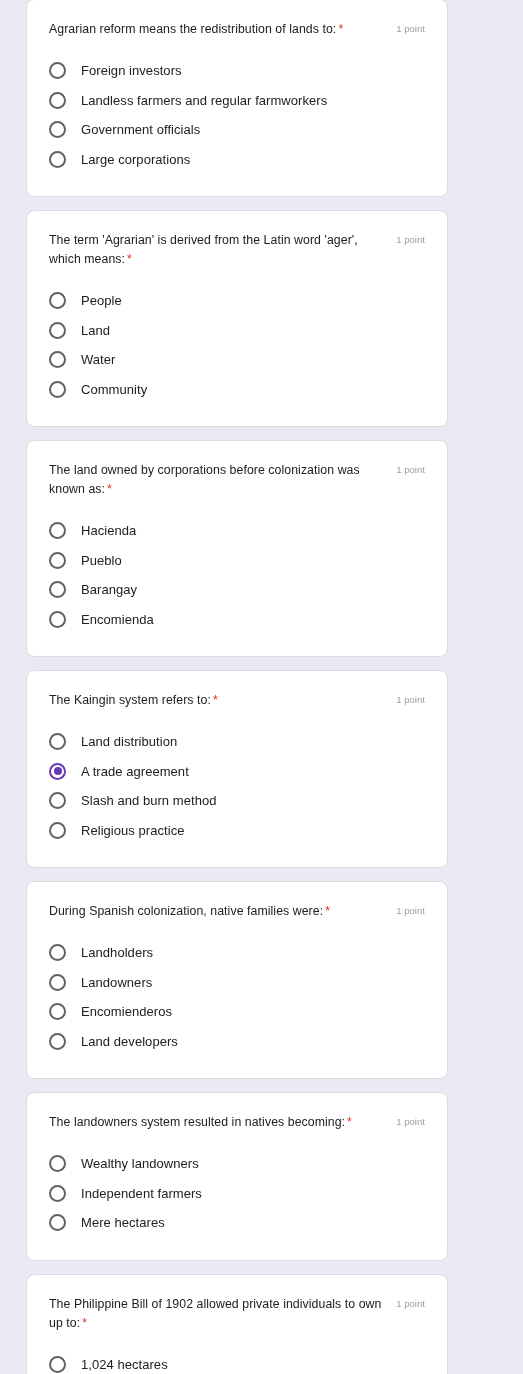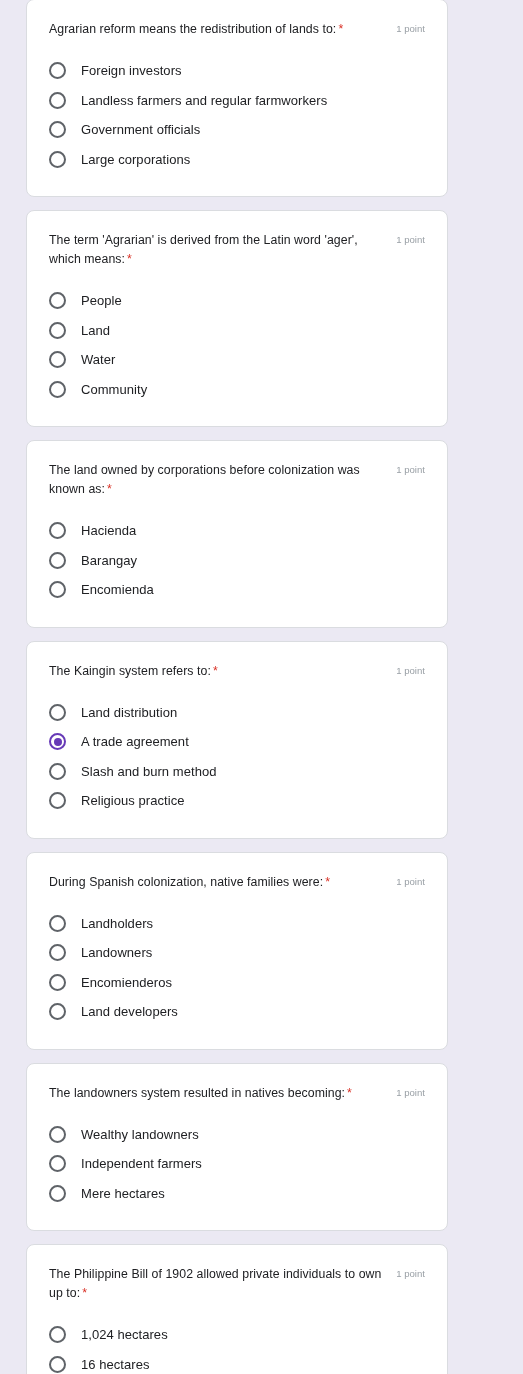--- a/index.html
+++ b/index.html
@@ -188,20 +188,24 @@
           <div class="q-title-wrap"><span class="q-title">The land owned by corporations before colonization was known as:</span><span class="q-required">*</span></div>
           <div class="q-points">1 point</div>
         </div>
         <div class="options">
           <div class="option-row">
             <span class="radio"></span>
             <span class="option-label">Hacienda</span>
           </div>
           <div class="option-row">
             <span class="radio"></span>
+            <span class="option-label">Pueblo</span>
+          </div>
+          <div class="option-row">
+            <span class="radio"></span>
             <span class="option-label">Barangay</span>
           </div>
           <div class="option-row">
             <span class="radio"></span>
             <span class="option-label">Encomienda</span>
           </div>
         </div>
       </div>
       <div class="question-card">
         <div class="q-head">

